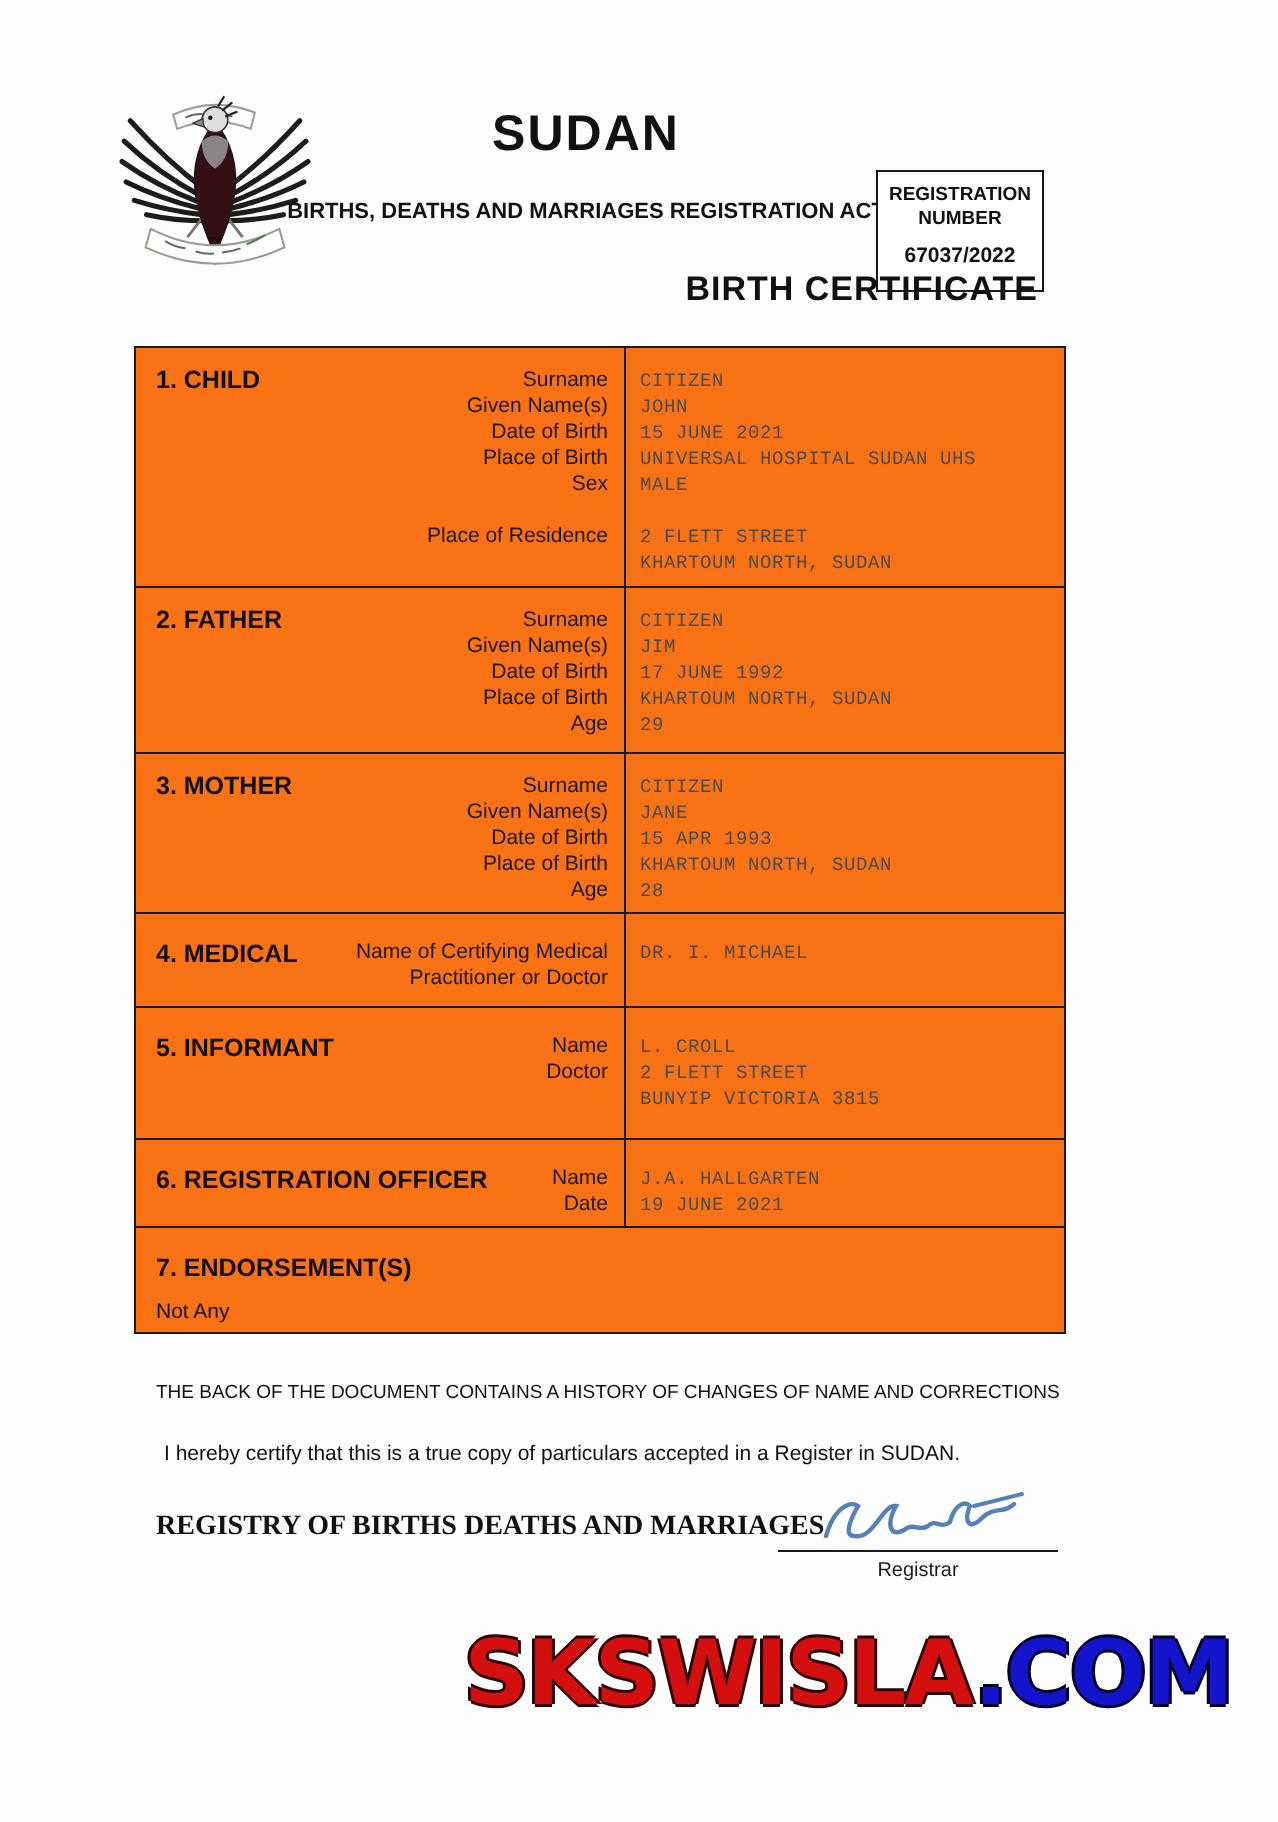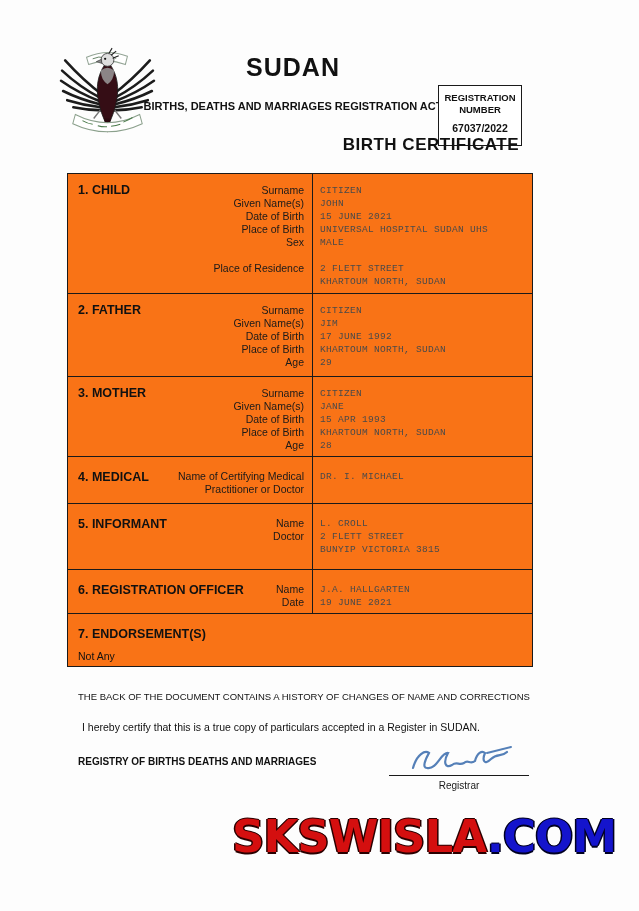--- a/index.html
+++ b/index.html
@@ -51,21 +51,21 @@
     font-size:9.5px; line-height:13px; color:#4a4a4a; white-space:pre-line;
     letter-spacing:.3px;
   }
   .gap-above { margin-top:13px; }
   .sect-endorse { display:block; padding:13px 10px 0 10px; }
   .endorse-note { font-size:10.5px; margin-top:9px; }
   
   .back-note { position:absolute; left:78px; top:691px; width:470px;
     font-size:9.5px; font-weight:normal; }
   .certify-line { position:absolute; left:82px; top:721px; width:470px; font-size:10.5px; }
-  .registry-line { position:absolute; left:78px; top:756px; font-size:10px; font-weight:bold; }
+  .registry-line { position:absolute; left:78px; top:756px; font-size:14px; font-weight:bold;font-family:Liberation Serif, serif; }
   .signature-block { position:absolute; left:389px; top:744px; width:140px; text-align:center; }
   .signature-svg { display:block; margin:0 auto; }
   .signature-rule { border-top:1.5px solid #1a1a1a; margin-top:1px; }
   .registrar-label { font-size:10px; margin-top:4px; color:#1a1a1a; }
   
   .watermark {
     position:absolute; left:232px; top:810px; white-space:nowrap;
     font-family:"DejaVu Sans", sans-serif; font-weight:bold;
     font-size:45px; letter-spacing:-1px;
   }

